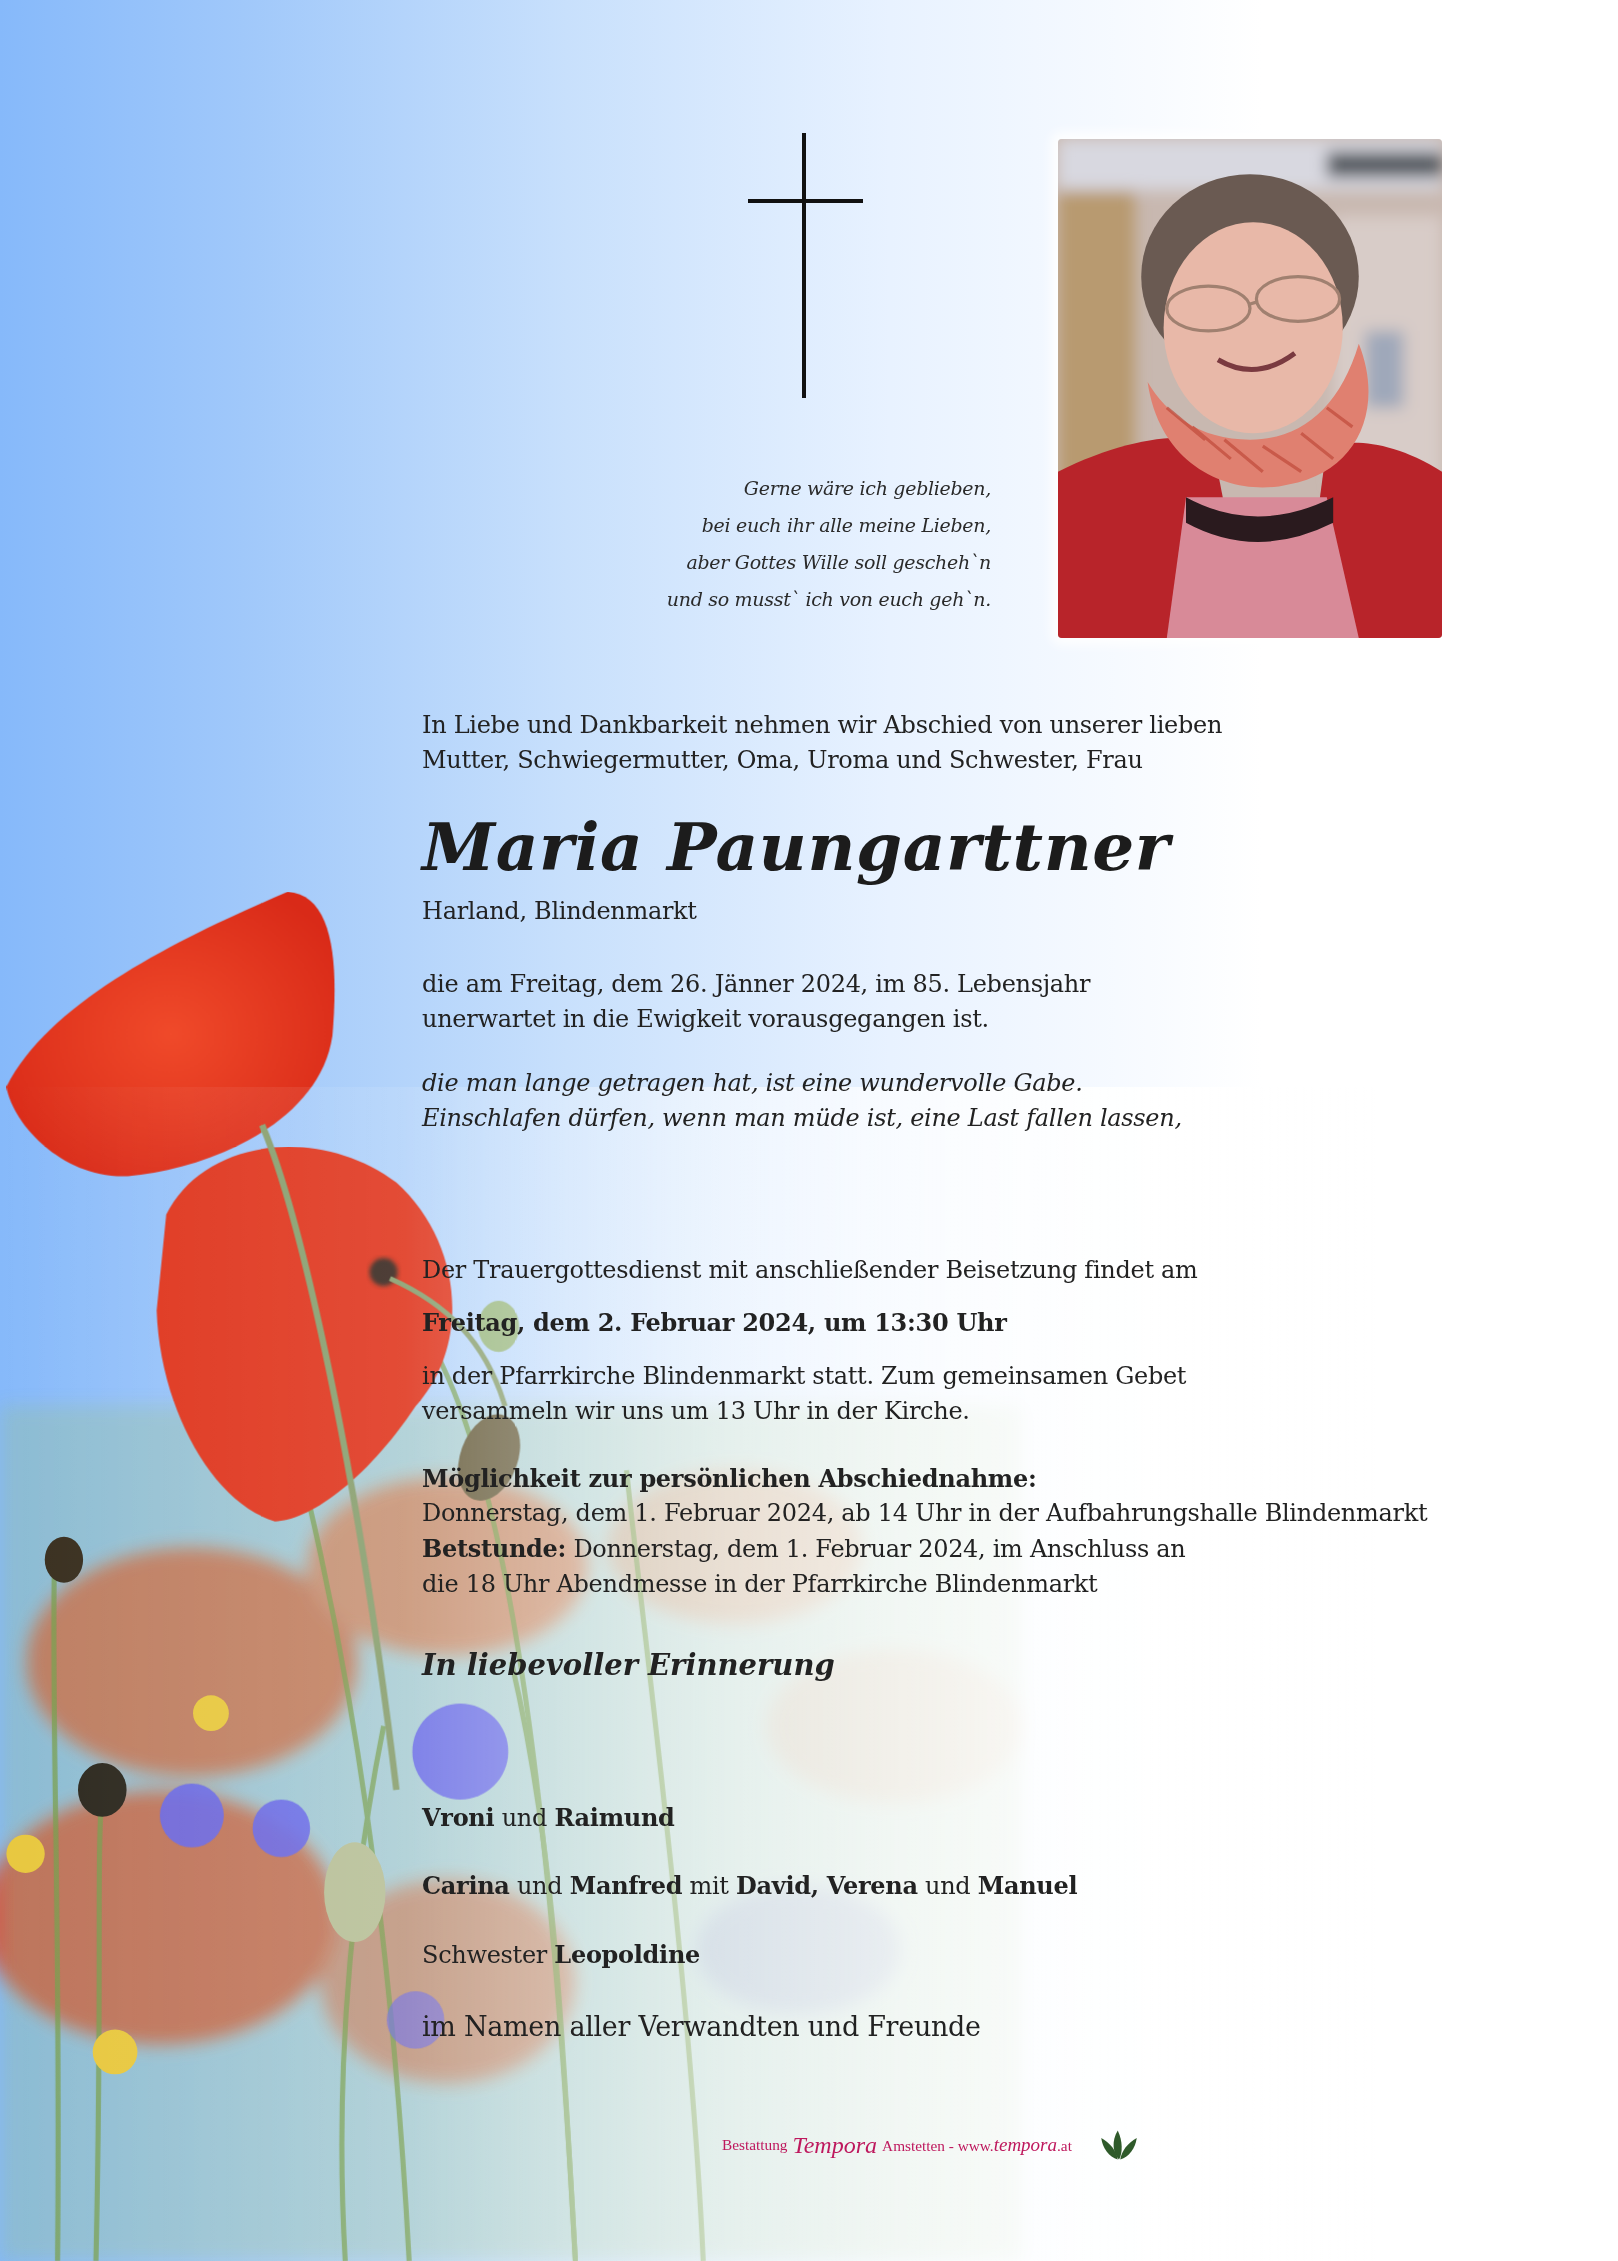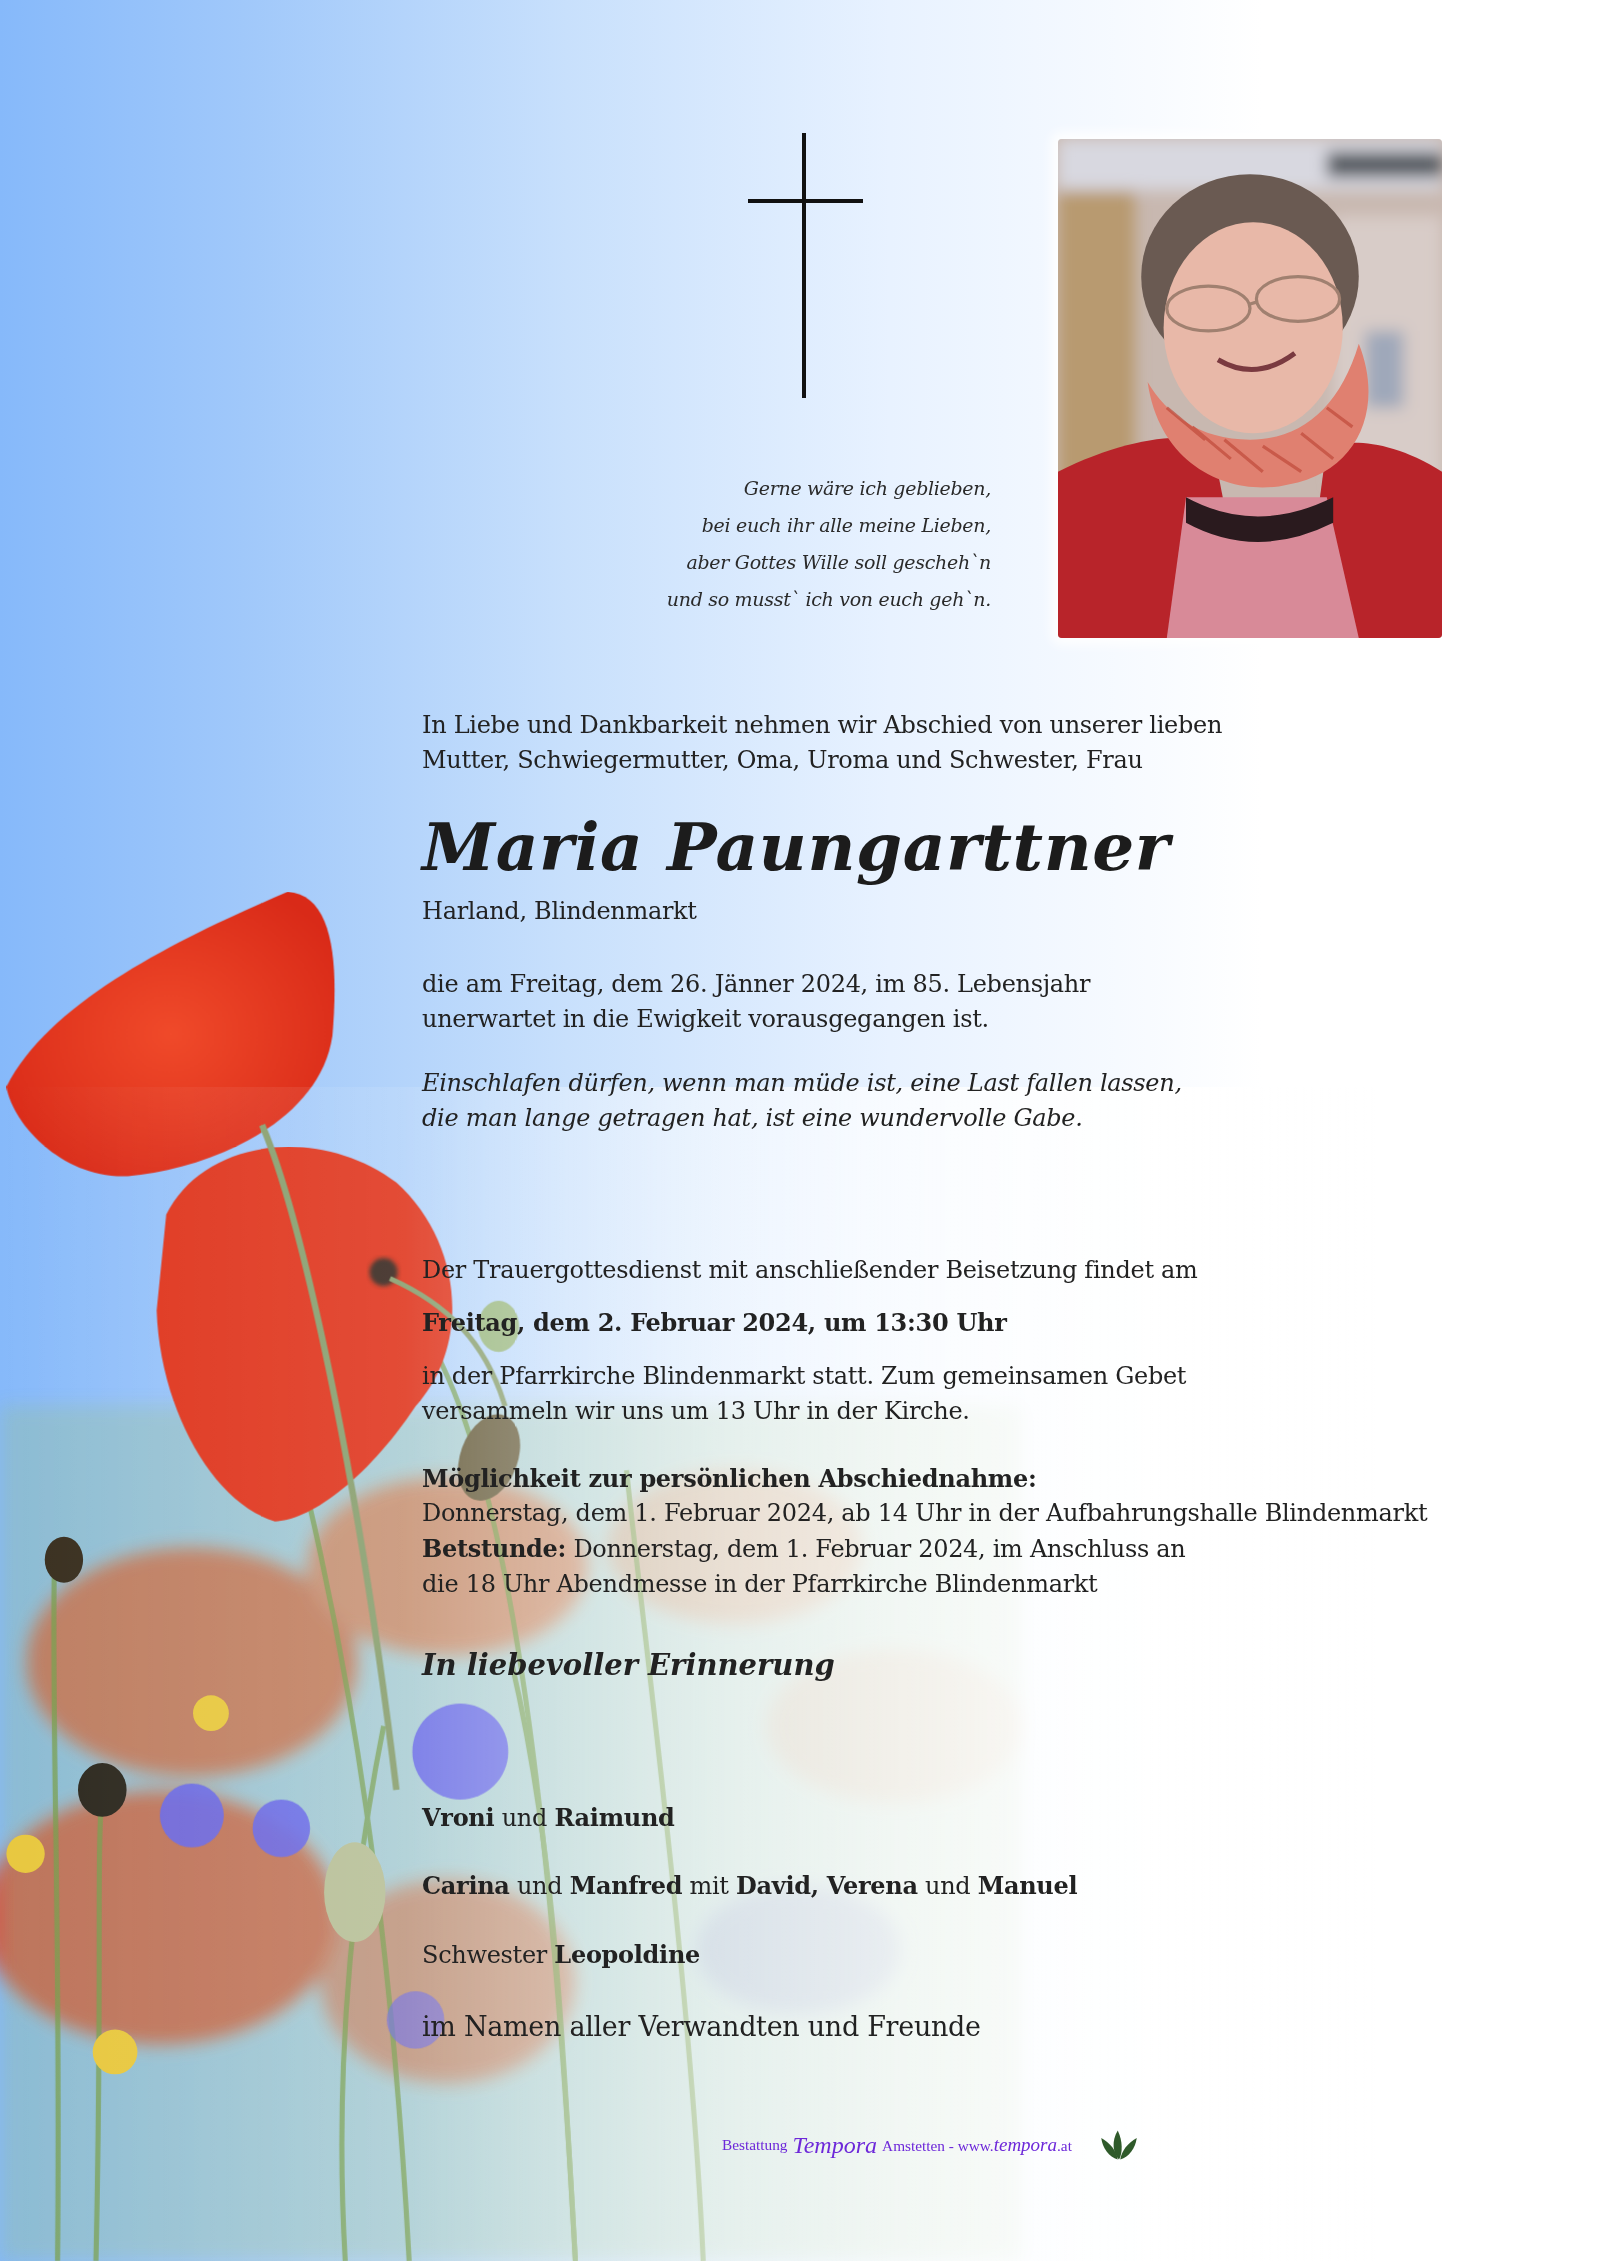--- a/index.html
+++ b/index.html
@@ -37,21 +37,21 @@
   .t40 { font-size:24px; line-height:35px; letter-spacing:-0.3px; }
   .name {
     font-family:"DejaVu Serif", serif; font-style:italic; font-weight:bold;
     font-size:66px; line-height:77px; color:#1c1c1c; letter-spacing:0.6px;
   }
   .script { font-family:"DejaVu Serif", serif; font-style:italic; font-weight:bold; }
   .bold { font-weight:bold; }
   .italic { font-style:italic; }
   .footer {
     position:absolute; left:722px; top:2129px; width:511px; height:32px;
-    font-family:"Liberation Serif", serif; font-size:15.3px; color:#6d28d9;
+    font-family:"Liberation Serif", serif; font-size:15.3px; color:#be185d;
     display:flex; align-items:center; gap:5.1px;
   }
   .footer .brand { font-family:"Liberation Serif", serif; font-style:italic; font-size:24px; }
   .footer .leaf { width:38px; height:32px; margin-left:23px; }
 </style>
 </head>
 <body>
 
 <div class="bg"></div>
 
@@ -183,22 +183,22 @@
 <div class="center name" style="top:809px;">Maria Paungarttner</div>
 
 <div class="center t40" style="top:894px;">Harland, Blindenmarkt</div>
 
 <div class="center t40" style="top:967px;">
   <div>die am Freitag, dem 26. Jänner 2024, im 85. Lebensjahr</div>
   <div>unerwartet in die Ewigkeit vorausgegangen ist.</div>
 </div>
 
 <div class="center t40 italic" style="top:1066px;">
+  <div>die man lange getragen hat, ist eine wundervolle Gabe.</div>
   <div>Einschlafen dürfen, wenn man müde ist, eine Last fallen lassen,</div>
-  <div>die man lange getragen hat, ist eine wundervolle Gabe.</div>
 </div>
 
 <div class="center t40" style="top:1253px;">Der Trauergottesdienst mit anschließender Beisetzung findet am</div>
 <div class="center t40 bold" style="top:1305px;">Freitag, dem 2. Februar 2024, um 13:30 Uhr</div>
 <div class="center t40" style="top:1359px;">
   <div>in der Pfarrkirche Blindenmarkt statt. Zum gemeinsamen Gebet</div>
   <div>versammeln wir uns um 13 Uhr in der Kirche.</div>
 </div>
 
 <div class="center t40" style="top:1461px; line-height:35px;">

